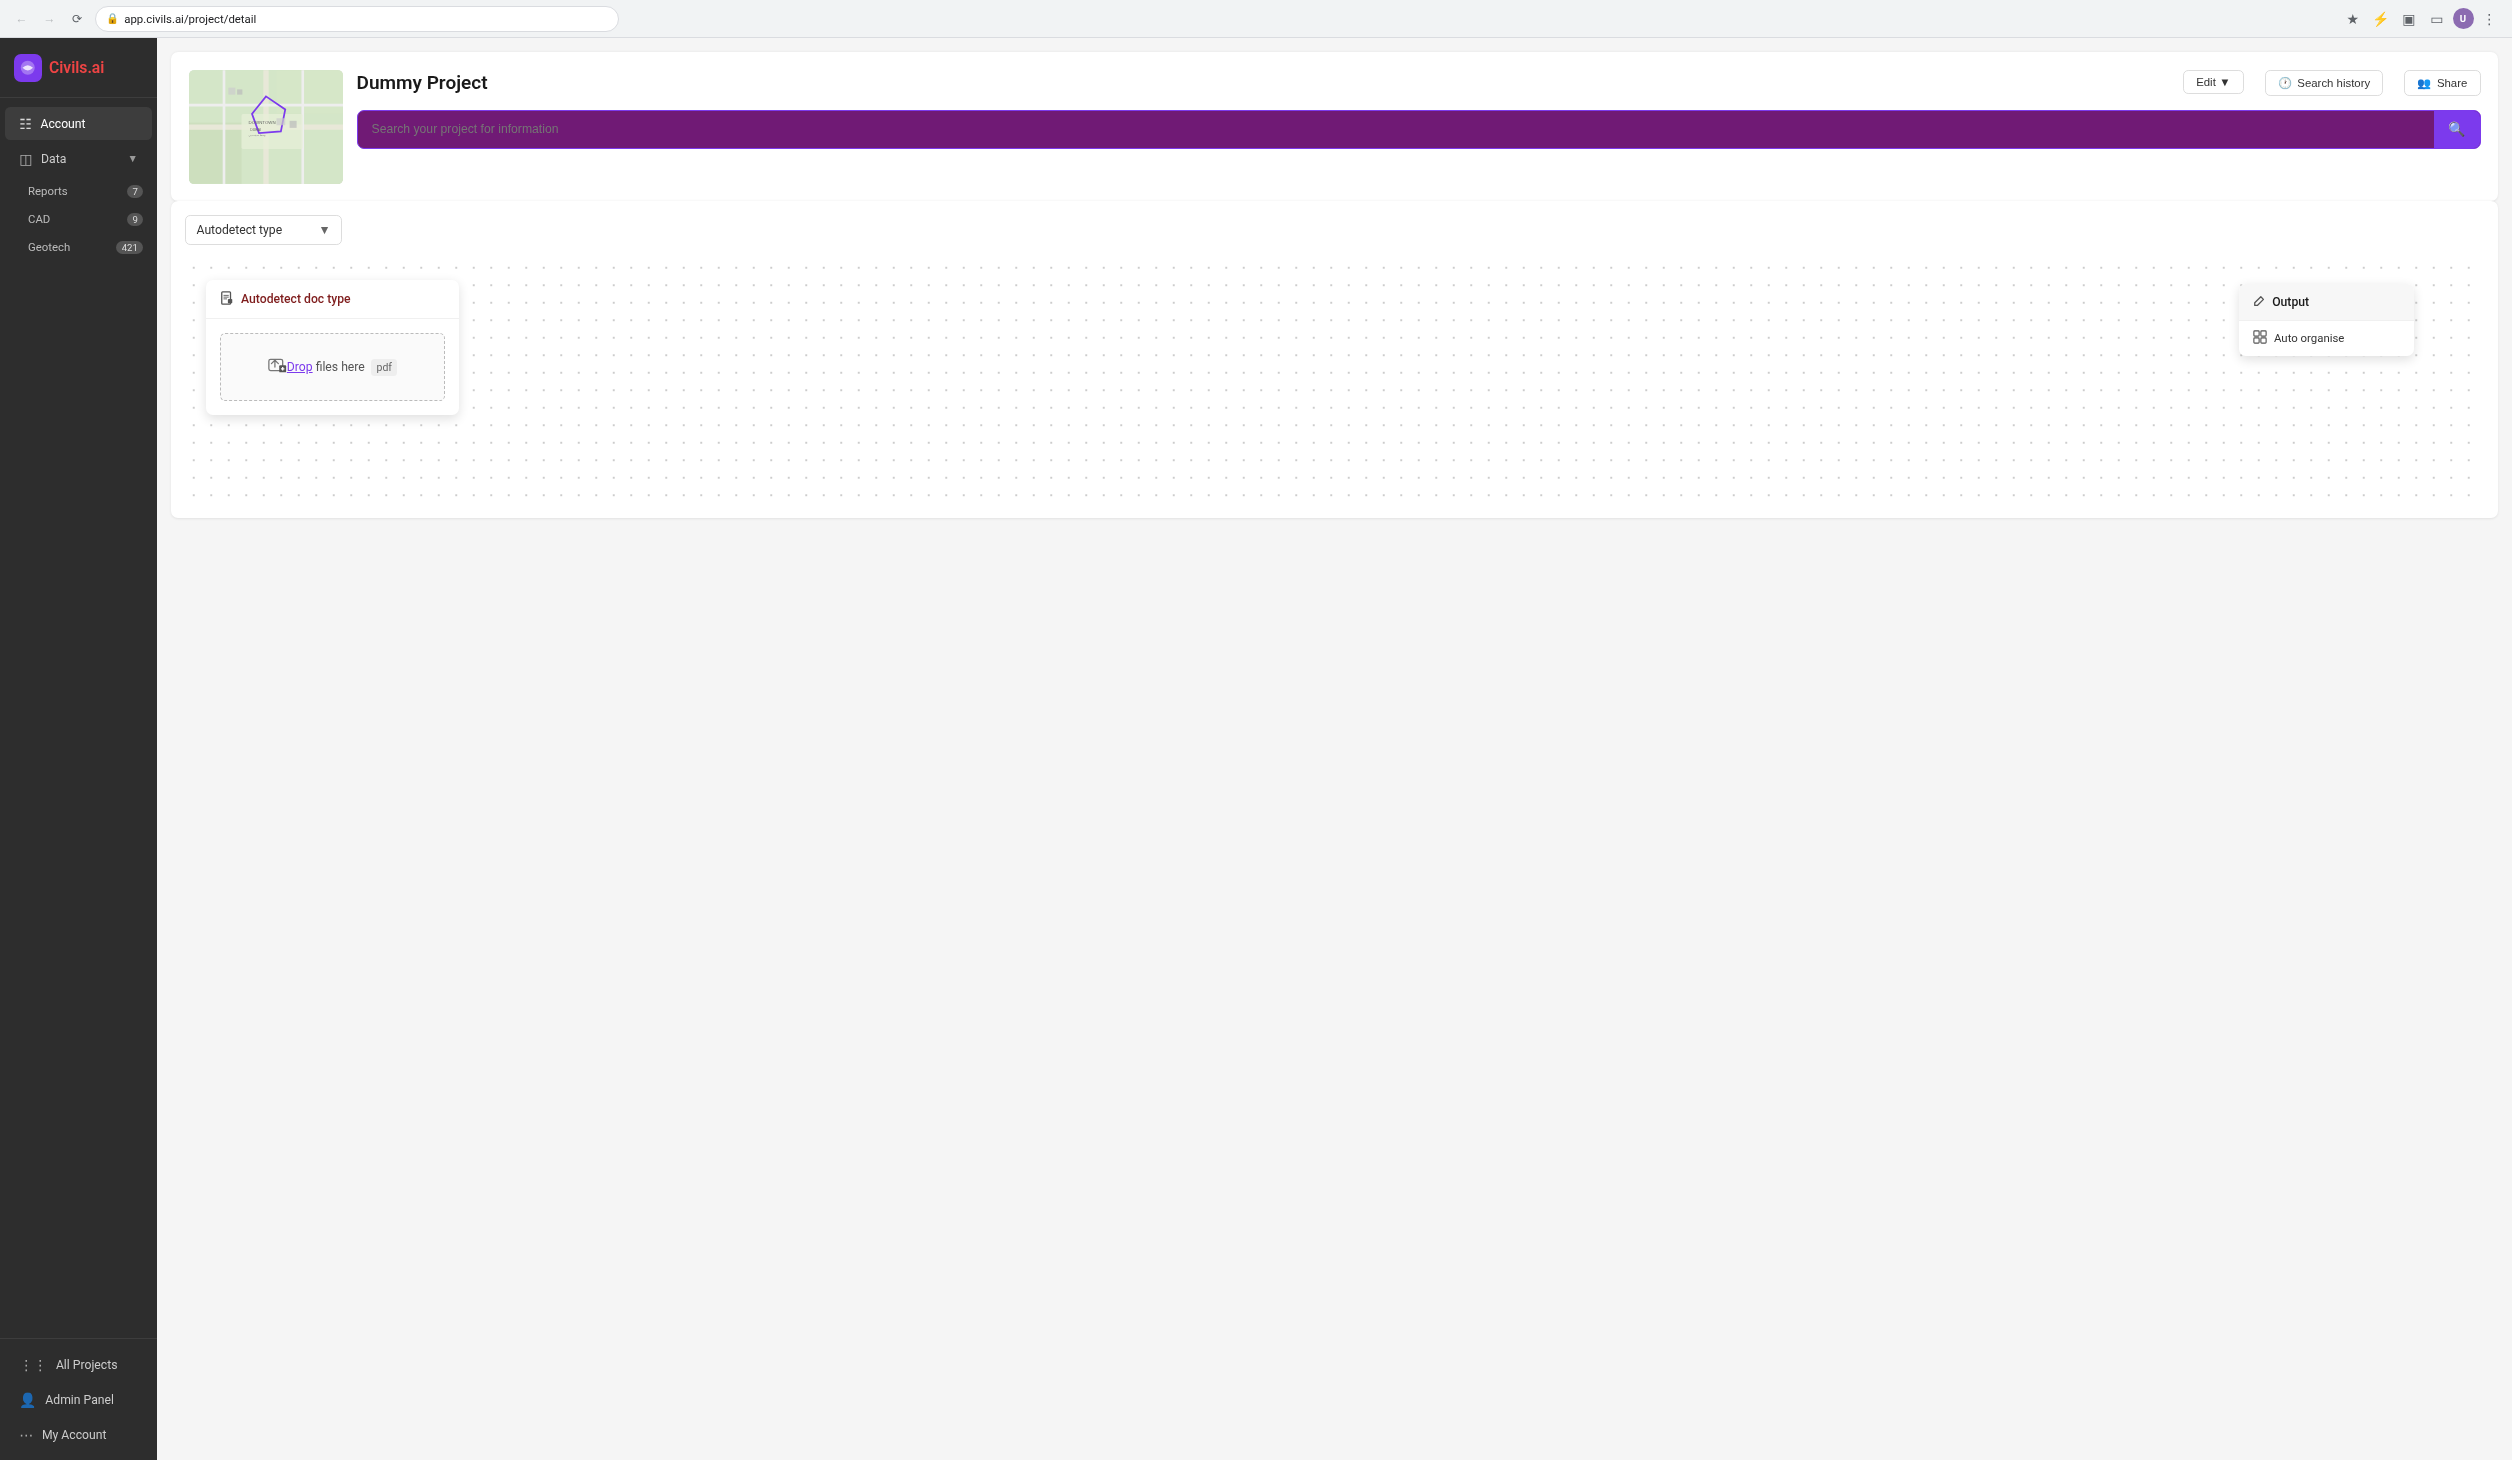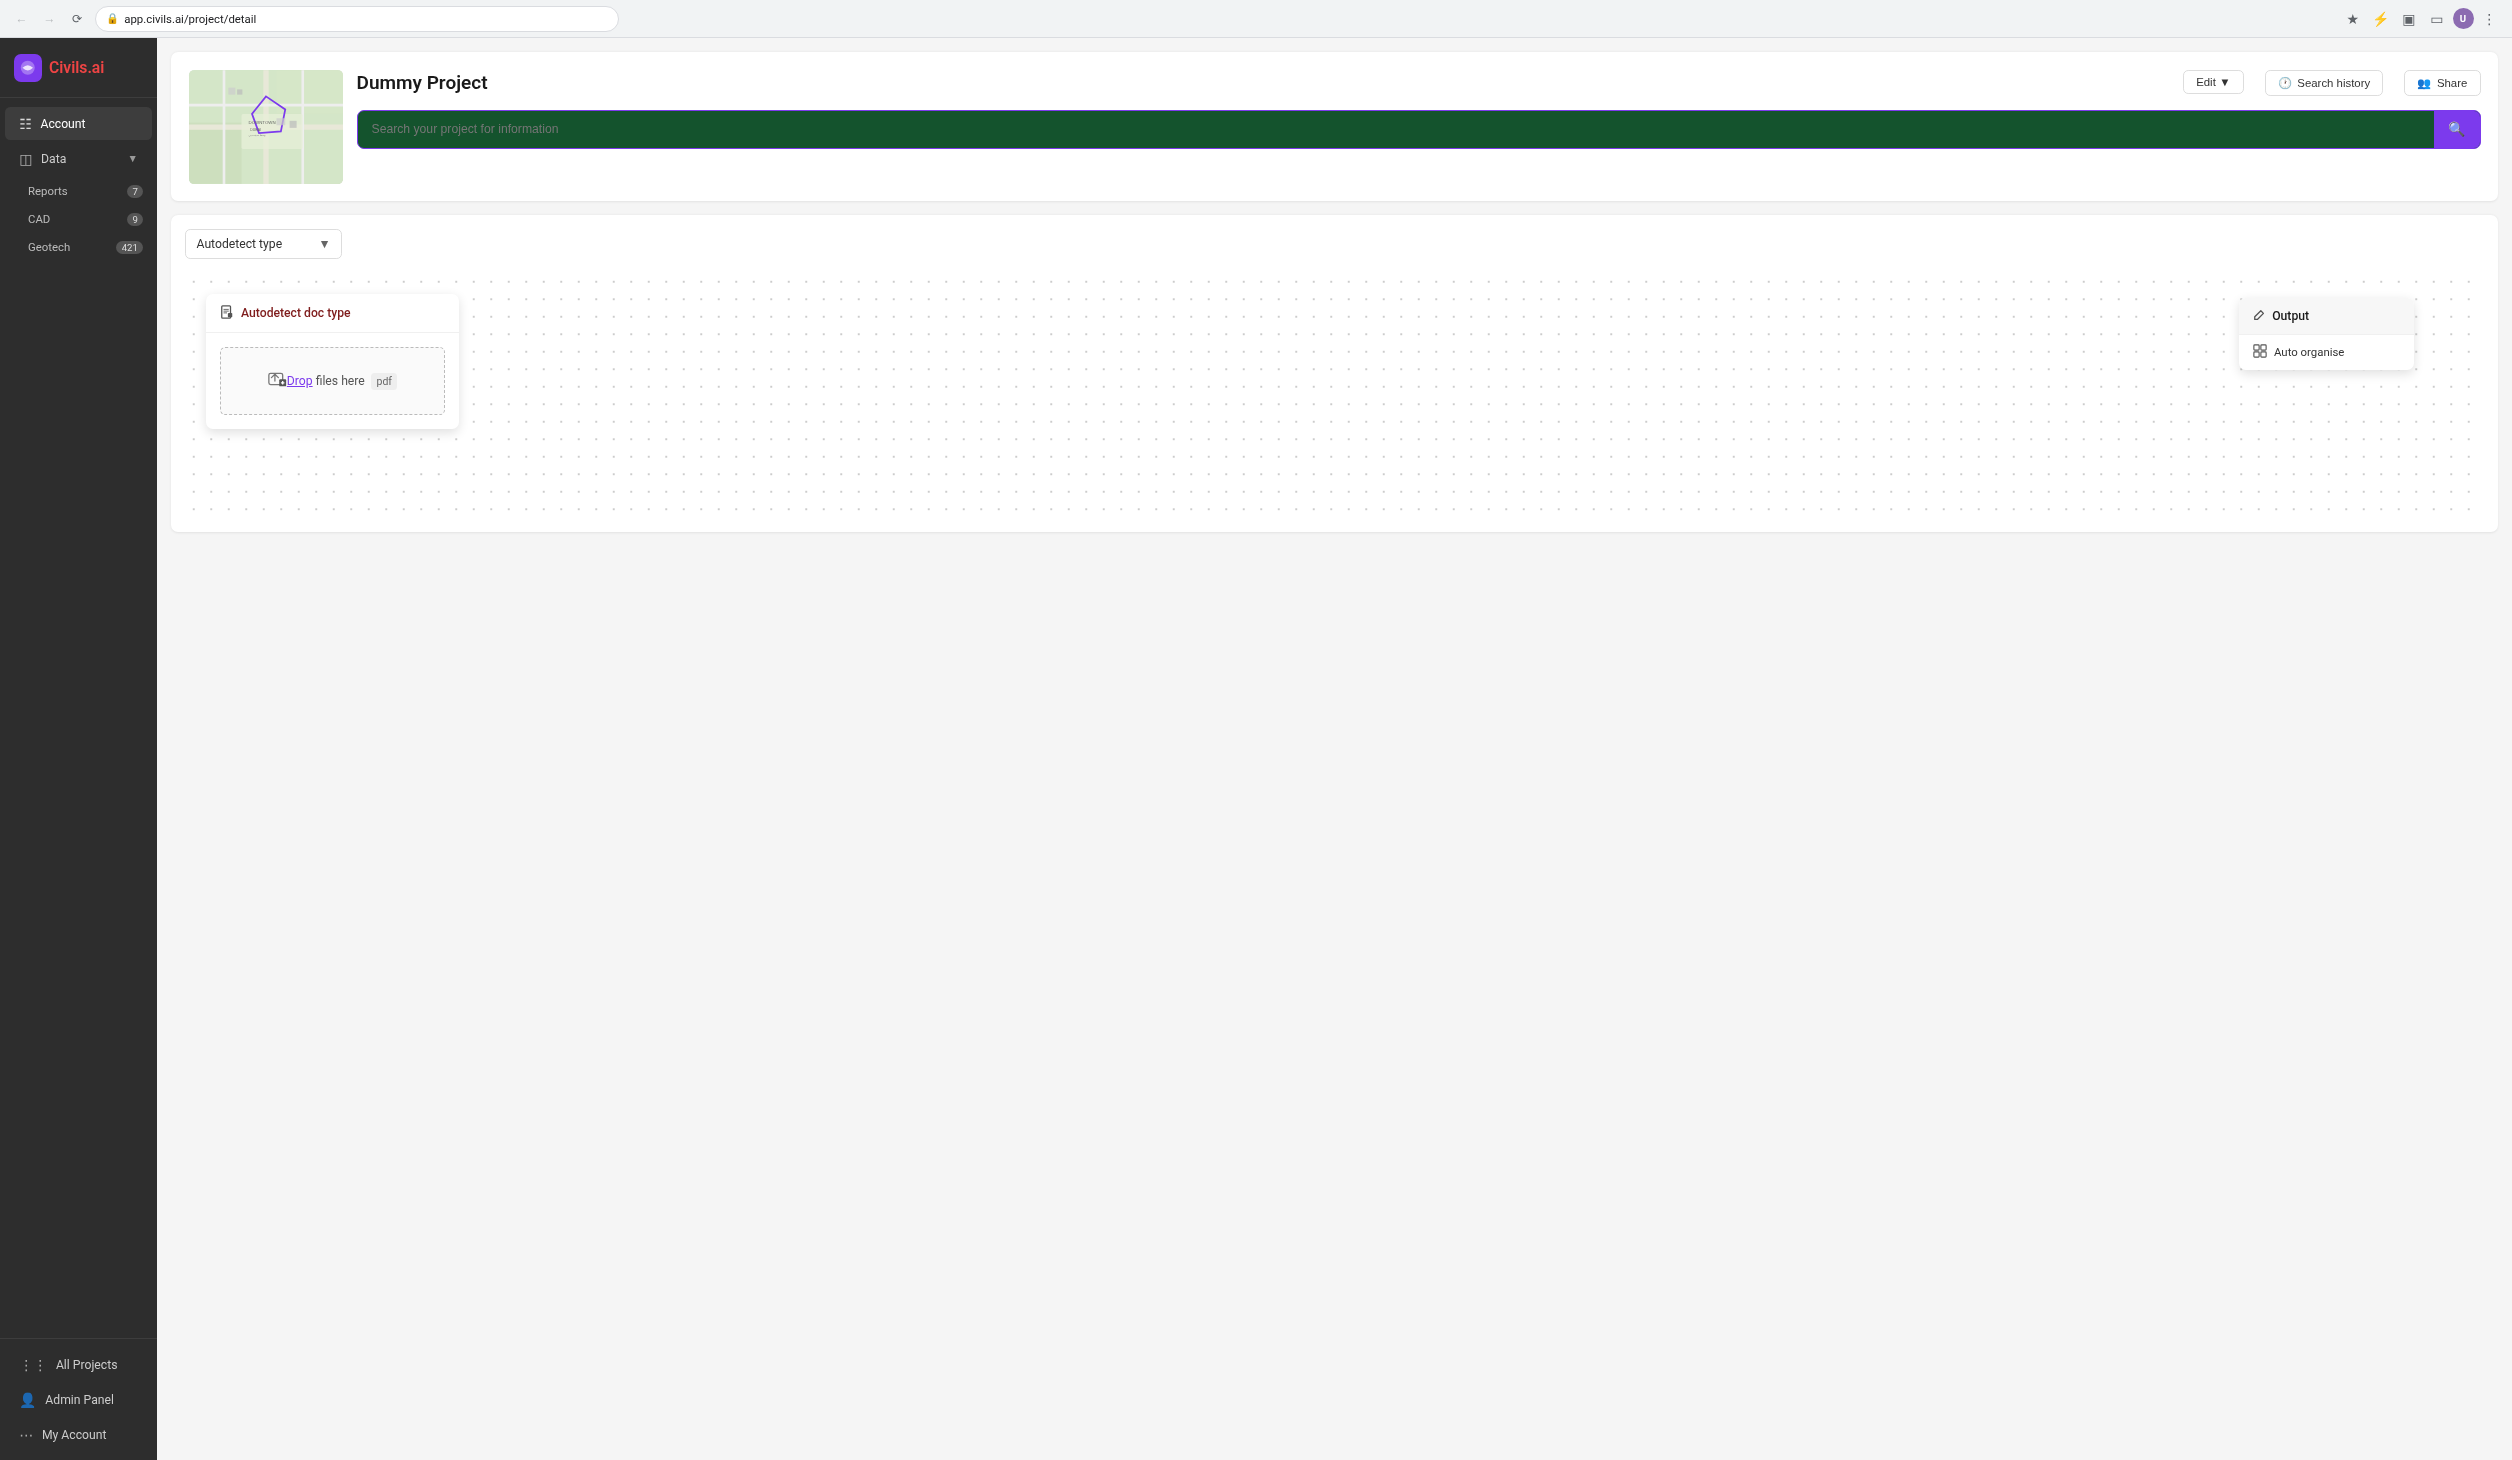--- a/index.html
+++ b/index.html
@@ -151,21 +151,20 @@
       overflow-y: auto;
       background: #f5f5f5;
       padding: 14px;
     }
 
     
     .project-header-card {
       background: #fff;
       border-radius: 7px;
       padding: 17.5px;
-      margin-bottom: 14px;
       display: flex;
       align-items: flex-start;
       gap: 14px;
       box-shadow: 0 0.9px 2.6px rgba(0,0,0,0.08);
     }
     .project-map-thumb {
       width: 154px;
       height: 114px;
       border-radius: 5.2px;
       overflow: hidden;
@@ -225,21 +224,21 @@
       display: flex; align-items: center; gap: 5.2px;
       color: #333;
     }
 
     .search-bar-container {
       display: flex;
       align-items: center;
       border: 1.7px solid #7c3aed;
       border-radius: 7px;
       overflow: hidden;
-      background: #14532d;
+      background: #701a75;
     }
     .search-bar-input {
       flex: 1;
       border: none;
       outline: none;
       padding: 10.5px 14px;
       font-size: 12.2px;
       color: #999;
       background: transparent;
     }

